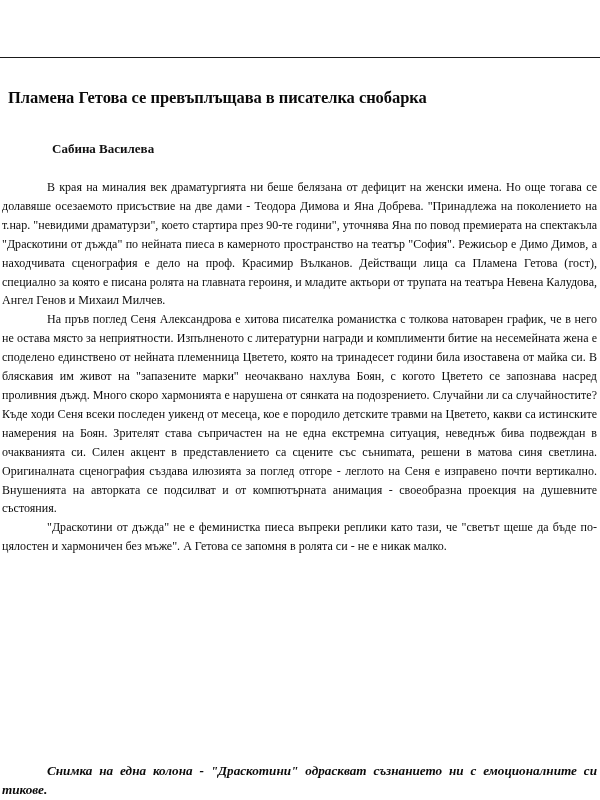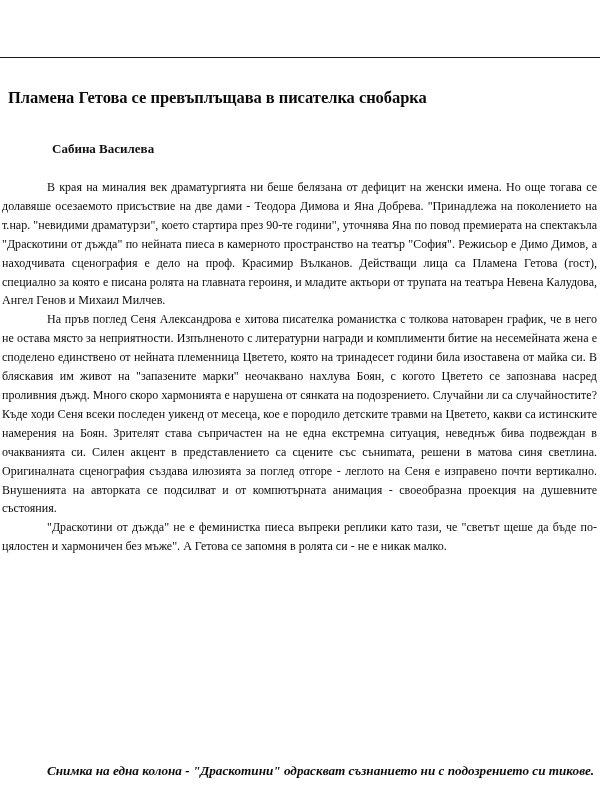--- a/index.html
+++ b/index.html
@@ -169,15 +169,15 @@
   <h1 class="headline">Пламена Гетова се превъплъщава в писателка снобарка</h1>
 
   <div class="byline">Сабина Василева</div>
 
   <div class="body-copy">
     <p>В края на миналия век драматургията ни беше белязана от дефицит на женски имена. Но още тогава се долавяше осезаемото присъствие на две дами - Теодора Димова и Яна Добрева. "Принадлежа на поколението на т.нар. "невидими драматурзи", което стартира през 90-те години", уточнява Яна по повод премиерата на спектакъла "Драскотини от дъжда" по нейната пиеса в камерното пространство на театър "София". Режисьор е Димо Димов, а находчивата сценография е дело на проф. Красимир Вълканов. Действащи лица са Пламена Гетова (гост), специално за която е писана ролята на главната героиня, и младите актьори от трупата на театъра Невена Калудова, Ангел Генов и Михаил Милчев.</p>
     <p>На пръв поглед Сеня Александрова е хитова писателка романистка с толкова натоварен график, че в него не остава място за неприятности. Изпълненото с литературни награди и комплименти битие на несемейната жена е споделено единствено от нейната племенница Цветето, която на тринадесет години била изоставена от майка си. В бляскавия им живот на "запазените марки" неочаквано нахлува Боян, с когото Цветето се запознава насред проливния дъжд. Много скоро хармонията е нарушена от сянката на подозрението. Случайни ли са случайностите? Къде ходи Сеня всеки последен уикенд от месеца, кое е породило детските травми на Цветето, какви са истинските намерения на Боян. Зрителят става съпричастен на не една екстремна ситуация, неведнъж бива подвеждан в очакванията си. Силен акцент в представлението са сцените със съниmата, решени в матова синя светлина. Оригиналната сценография създава илюзията за поглед отгоре - леглото на Сеня е изправено почти вертикално. Внушенията на авторката се подсилват и от компютърната анимация - своеобразна проекция на душевните състояния.</p>
     <p>"Драскотини от дъжда" не е феминистка пиеса въпреки реплики като тази, че "светът щеше да бъде по-цялостен и хармоничен без мъже". А Гетова се запомня в ролята си - не е никак малко.</p>
   </div>
 
-  <div class="caption">Снимка на една колона - "Драскотини" одраскват съзнанието ни с подозрението си тикове.</div>
+  <div class="caption">Снимка на една колона - "Драскотини" одраскват съзнанието ни с емоционалните си тикове.</div>
 
 </div>
 
 </body></html>

